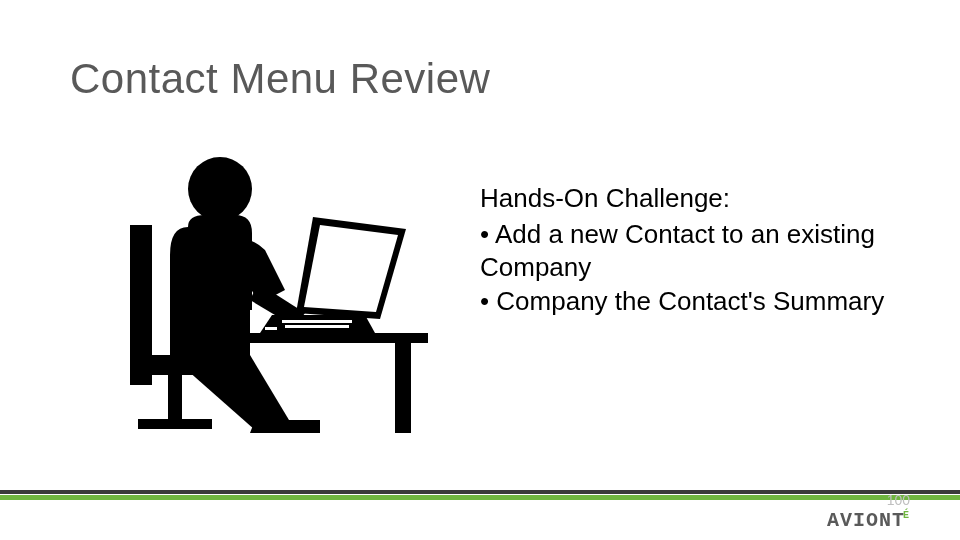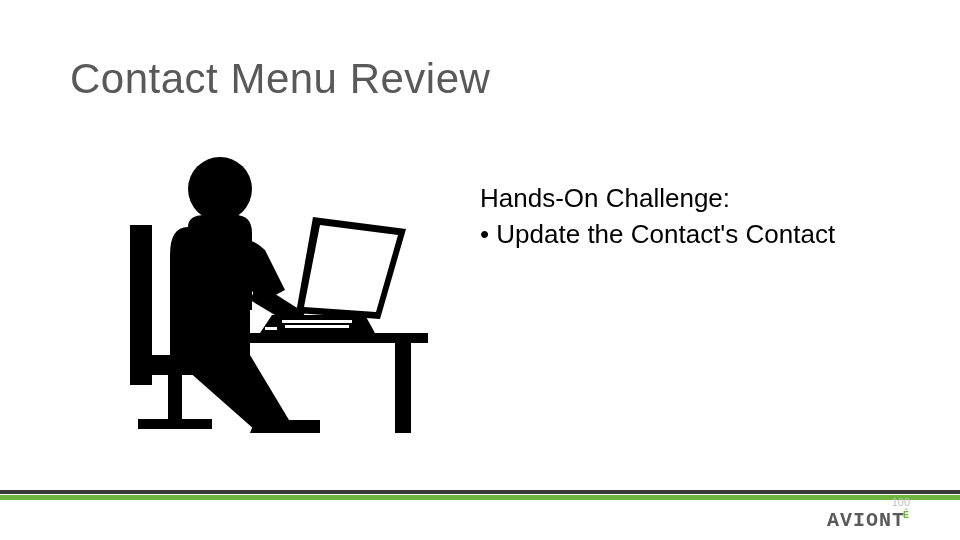--- a/index.html
+++ b/index.html
@@ -11,21 +11,21 @@
   .text-col { flex: 1; padding-left: 10px; }
   .heading { font-size: 26px; color: #000; margin-bottom: 4px; margin-top: 28px; }
   .bullet { font-size: 26px; color: #000; padding-left: 0; margin-bottom: 2px; line-height: 1.25; }
   .bullet-text { display: inline; }
   .footer-bar { position: absolute; bottom: 40px; left: 0; right: 0; height: 10px; }
   .footer-bar .dark { height: 4px; background: #3a3a3a; }
   .footer-bar .green { height: 5px; background: #6fb53f; margin-top: 1px; }
   .logo { position: absolute; bottom: 8px; right: 50px; display: flex; align-items: center; }
   .logo-text { font-size: 20px; font-weight: 700; color: #5a5a5a; letter-spacing: 1px; font-family: Liberation Mono, monospace; }
   .logo-accent { color: #6fb53f; font-size: 10px; vertical-align: super; margin-left: -2px; }
-  .page-num { position: absolute; bottom: 32px; right: 50px; font-size: 11px; color: #bfbfbf; }
+  .page-num { position: absolute; bottom: 32px; right: 50px; font-size: 14px; color: #bfbfbf; }
   svg { display: block; }
 </style>
 </head>
 <body>
 
 <div class="slide">
 
   <div class="title">Contact Menu Review</div>
 
   <div class="content">
@@ -65,21 +65,22 @@
           <rect x="155" y="172" width="12" height="3" fill="#fff"></rect>
 
           <path d="M 203 62 L 296 74 L 270 164 L 186 158 Z" fill="#000"></path>
           <path d="M 210 70 L 288 80 L 266 157 L 194 152 Z" fill="#fff"></path>
         </svg>
       </span>
     </div>
 
     <div class="text-col">
       <div class="heading">Hands-On Challenge:</div>
-      <div class="bullet">• <span class="bullet-text">Update the Contact's Contact</span></div>
+      <div class="bullet">• <span class="bullet-text">Add a new Contact to an existing Company</span></div>
+      <div class="bullet">• <span class="bullet-text">Company the Contact's Summary</span></div>
     </div>
   </div>
 
   <div class="footer-bar">
     <div class="dark"></div>
     <div class="green"></div>
   </div>
 
   <div class="page-num">100</div>
 

